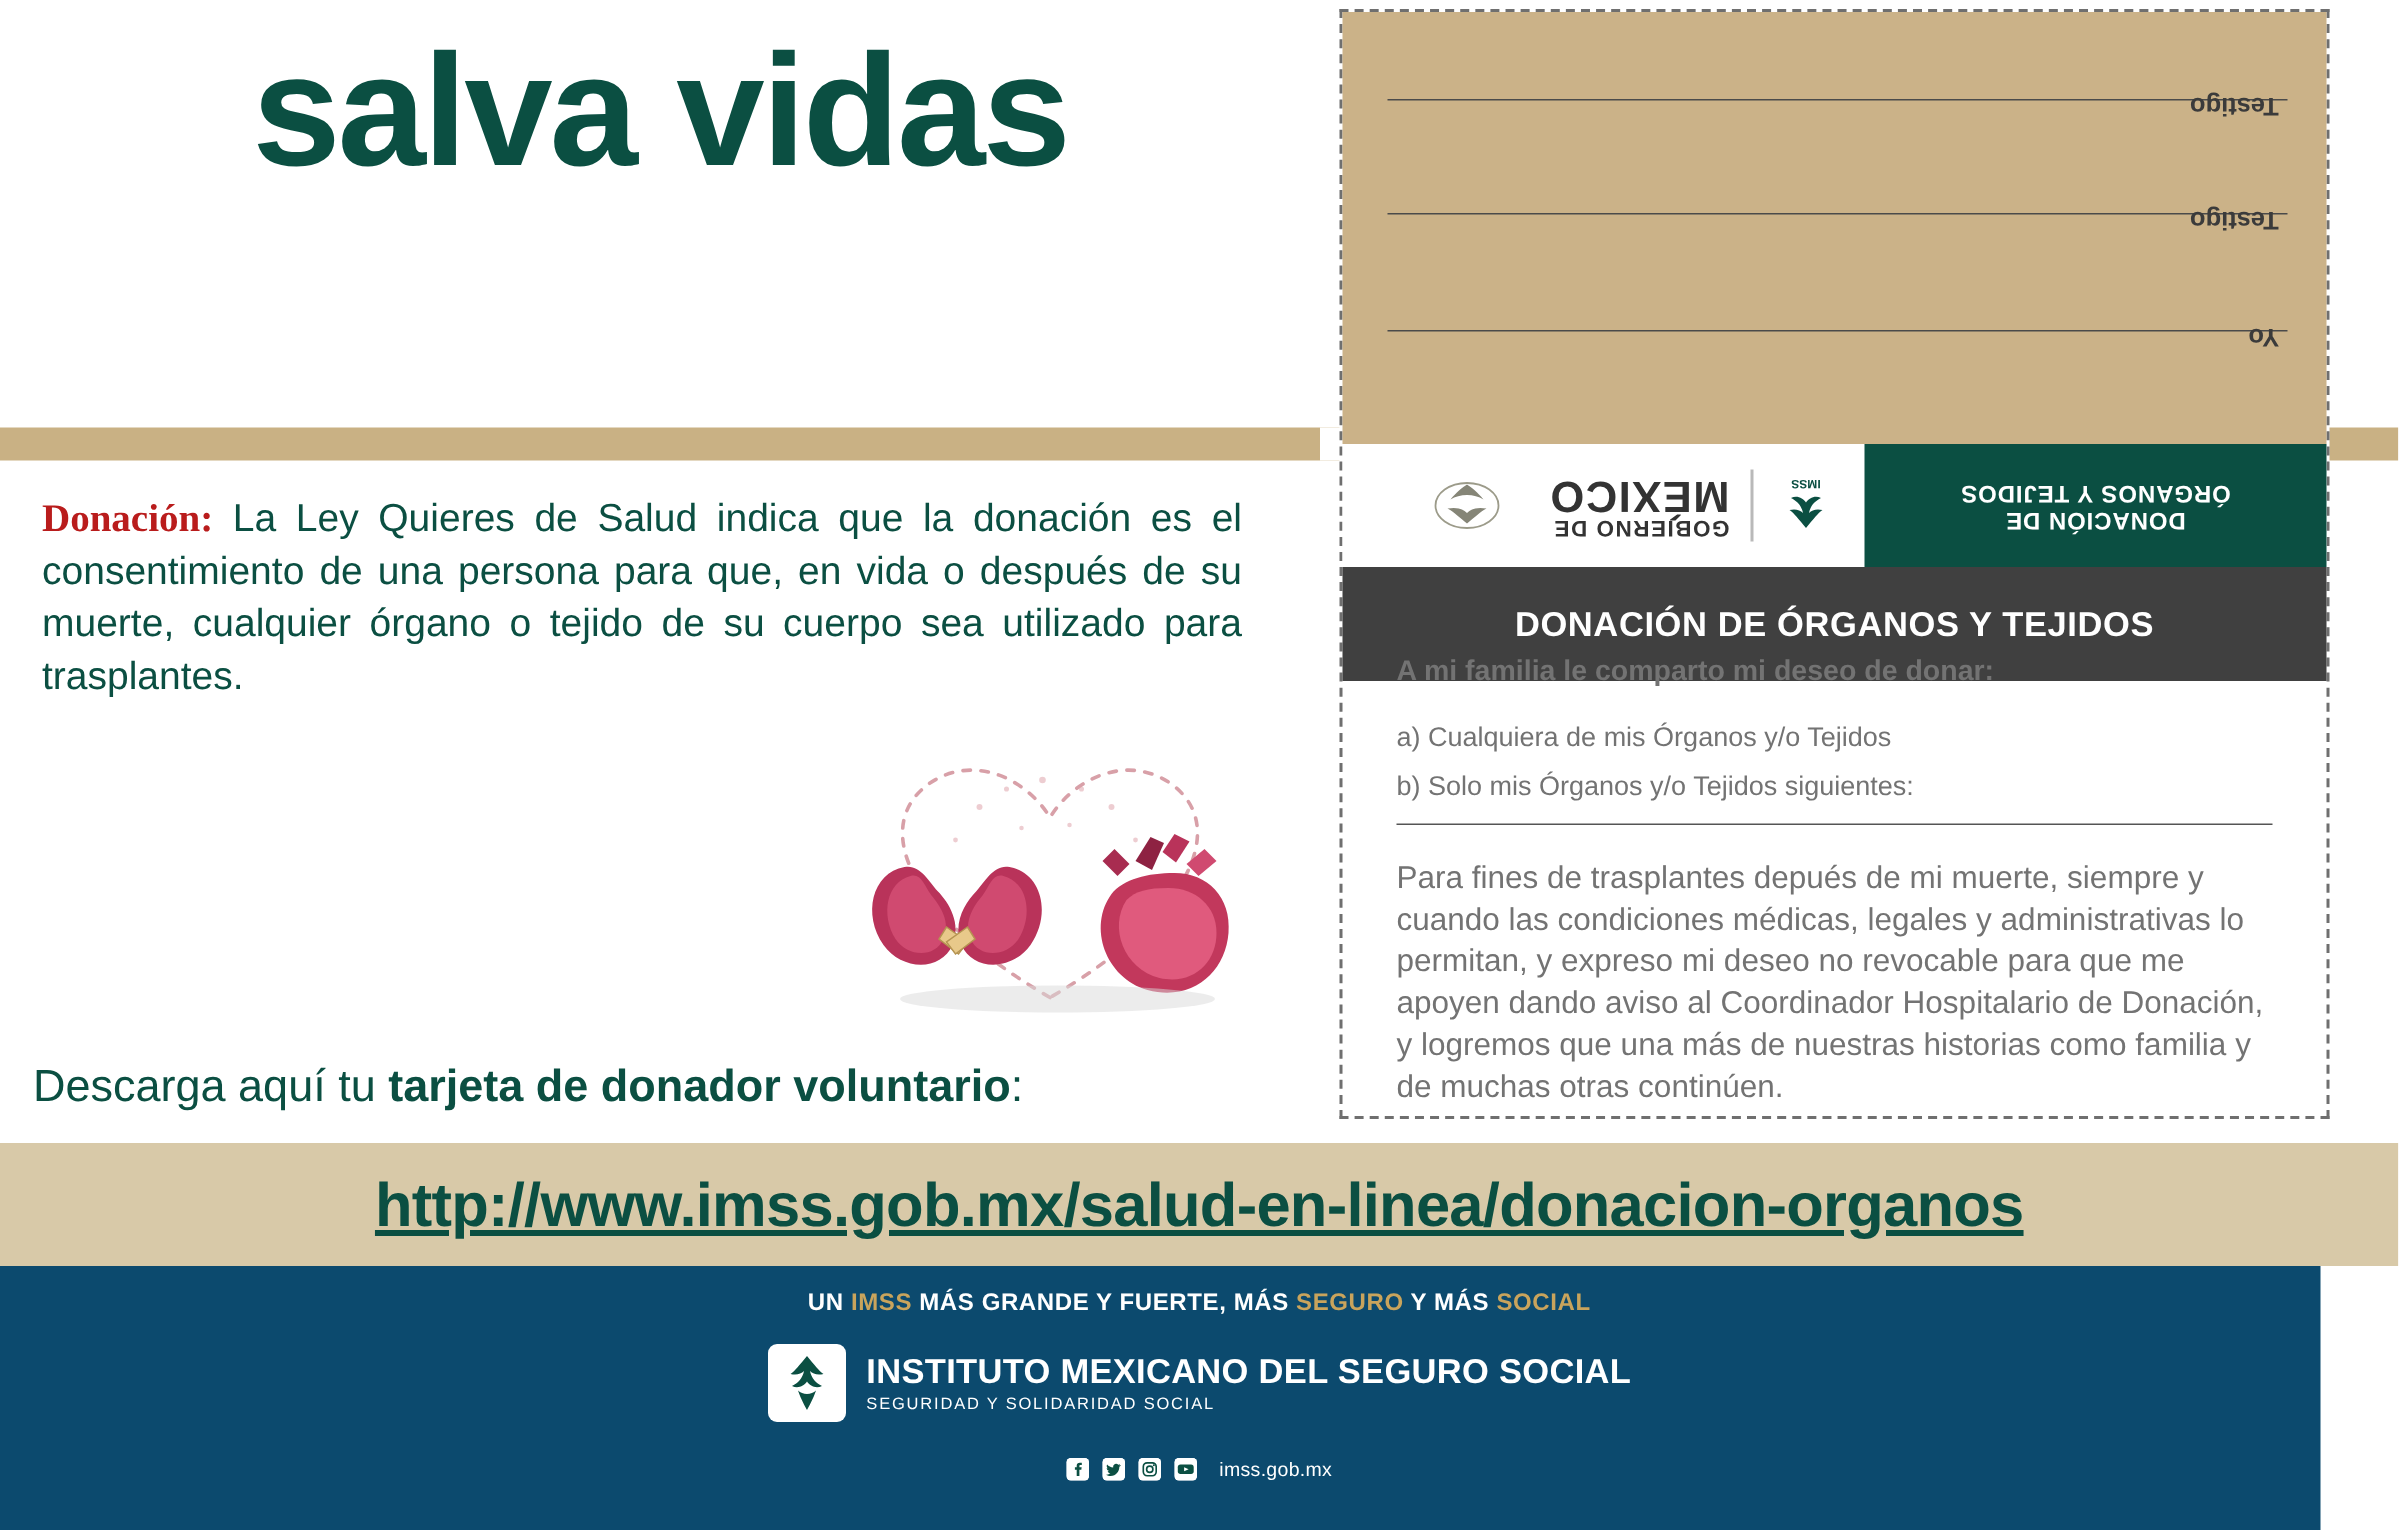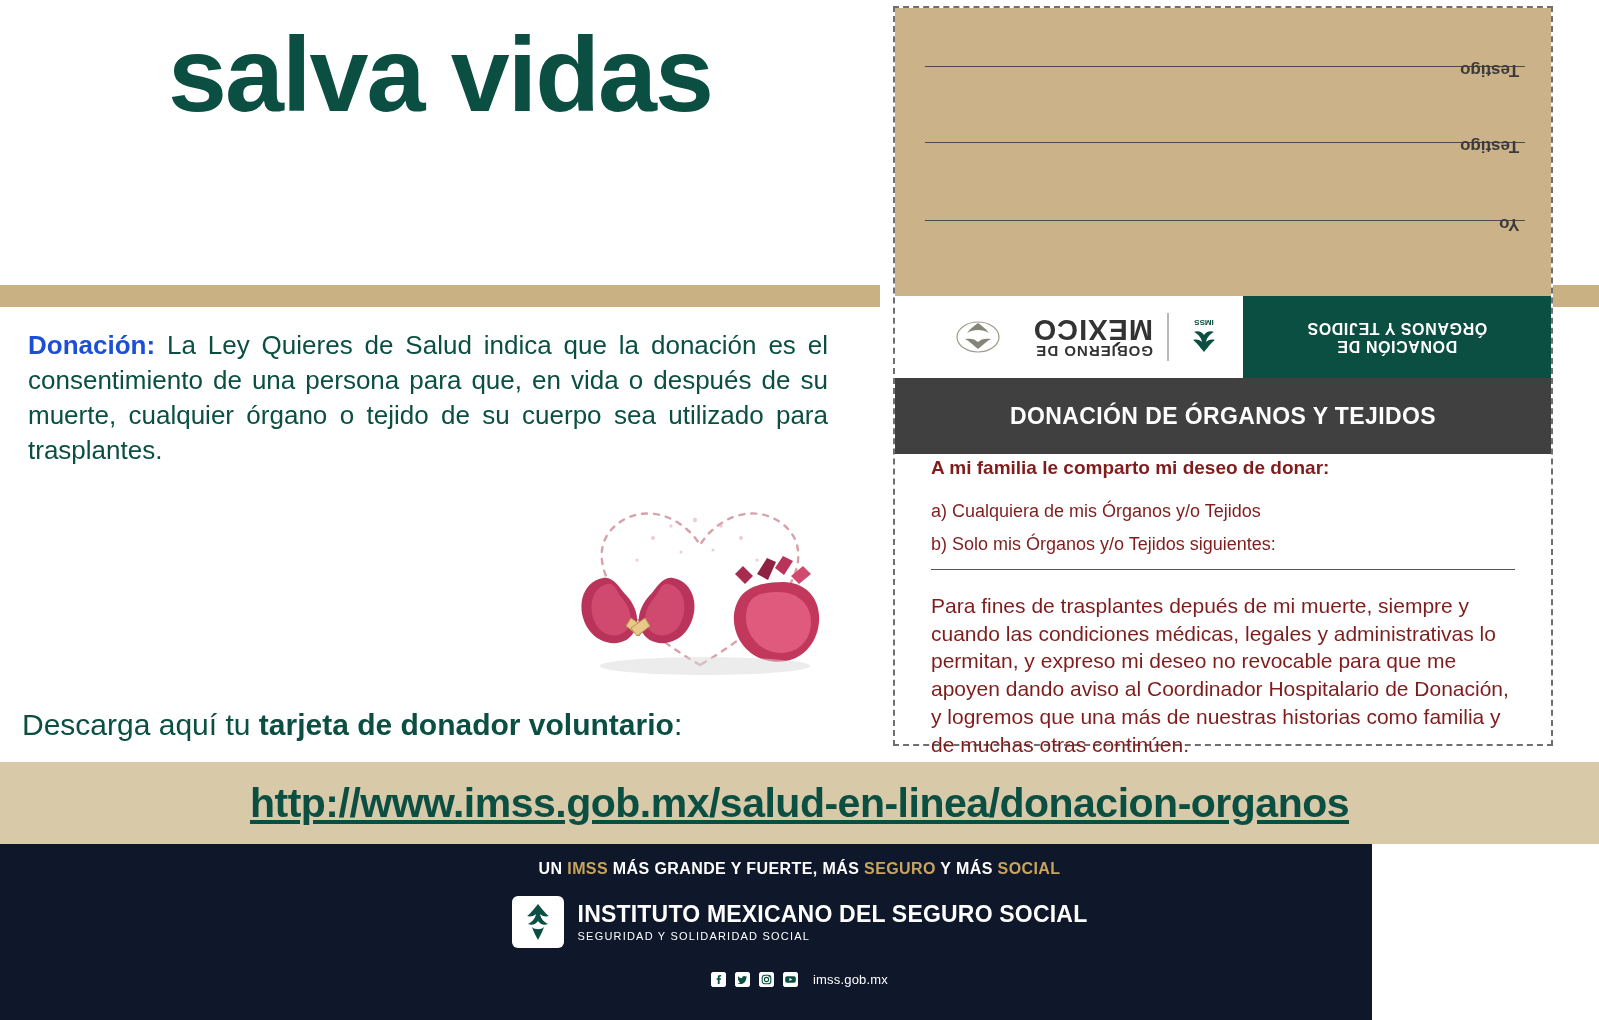--- a/index.html
+++ b/index.html
@@ -31,21 +31,21 @@
     position:absolute;left:0;top:285px;width:1599px;height:22px;background:#c9b184;
   }
   .band-tan-notch{
     position:absolute;left:880px;top:285px;width:560px;height:22px;background:#ffffff;
   }
 
   .para{
     position:absolute;left:28px;top:328px;width:800px;
     font-size:26px;line-height:1.35;color:#0b4f42;text-align:justify;
   }
-  .para b{color:#1d4ed8;font-weight:bold;}
+  .para b{color:#b91c1c;font-weight:bold;font-family:Liberation Serif, serif;}
 
   .question{
     position:absolute;left:18px;top:545px;width:520px;
     text-align:center;font-size:35px;font-weight:bold;color:#b08d4f;line-height:1.25;
   }
 
   .organs{position:absolute;left:545px;top:490px;width:310px;height:190px;}
 
   .download{
     position:absolute;left:22px;top:705px;width:830px;
@@ -57,21 +57,21 @@
   .url-band{
     position:absolute;left:0;top:762px;width:1599px;height:82px;background:#d8c9a8;
     display:flex;align-items:center;justify-content:center;
   }
   .url-text{
     font-size:41px;font-weight:bold;color:#0b4f42;letter-spacing:-0.5px;
   }
 
   
   .footer{
-    position:absolute;left:0;top:844px;width:1372px;height:176px;background:#0f172a;
+    position:absolute;left:0;top:844px;width:1547px;height:176px;background:#0c4a6e;
     color:#ffffff;
   }
   .footer-slogan{
     position:absolute;left:0;top:16px;width:1599px;text-align:center;
     font-size:16px;font-weight:bold;letter-spacing:.4px;
   }
   .footer-slogan .gold{color:#c9a45c;}
   .imss-lockup{
     position:absolute;left:0;top:52px;width:1599px;display:flex;align-items:center;justify-content:center;gap:14px;
   }
@@ -129,21 +129,21 @@
     transform:rotate(180deg);
   }
   .hdr-right div{font-size:16px;font-weight:bold;letter-spacing:.6px;}
 
   .card-titlebar{
     position:absolute;left:0;top:370px;width:100%;height:76px;background:#404040;
     display:flex;align-items:center;justify-content:center;
   }
   .card-titlebar span{color:#ffffff;font-size:23px;font-weight:bold;letter-spacing:.4px;}
 
-  .card-body{position:absolute;left:0;top:428px;width:100%;padding:3px 36px;box-sizing:border-box;color:#7f1d1d;}
+  .card-body{position:absolute;left:0;top:408px;width:100%;padding:3px 36px;box-sizing:border-box;color:#737373;}
   .cb-title{font-size:19px;font-weight:bold;margin-top:18px;}
   .cb-opt{font-size:18px;margin-top:22px;}
   .cb-opt.b{margin-top:12px;}
   .cb-rule{border-bottom:1.5px solid #555;margin-top:14px;}
   .cb-fine{font-size:21px;line-height:1.32;margin-top:22px;}
   .cb-fine2{font-size:15px;line-height:1.32;margin-top:16px;}
   .cb-fine2 b{font-weight:bold;}
 </style>
 </head>
 <body>

